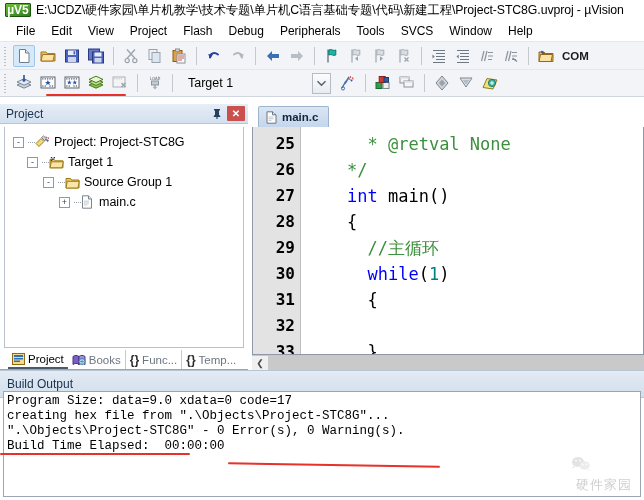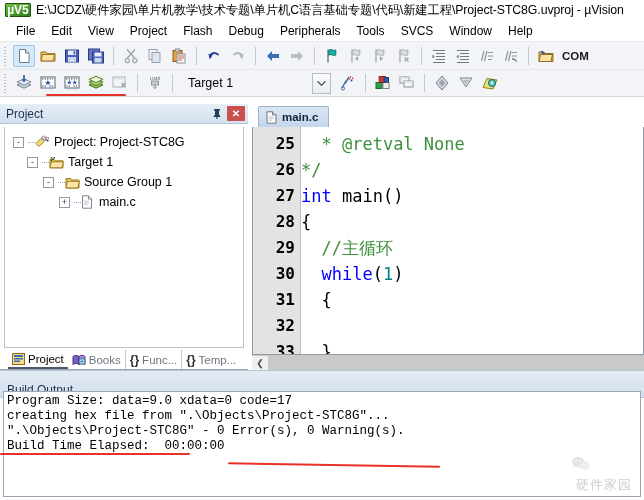--- a/index.html
+++ b/index.html
@@ -260,20 +260,21 @@
   }
   .etab .fico { margin-right: 5px; display: flex; }
   .code-area {
     flex: 1;
     display: flex;
     border: 1px solid #8d99a6;
     border-top: none;
     background: #fff;
     overflow: hidden;
     position: relative;
+    gap: 46px;
   }
   .gutter {
     width: 48px;
     background: #e3e3e3;
     border-right: 1px solid #bdbdbd;
     padding-top: 4px;
     flex: 0 0 auto;
   }
   .gutter-row {
     height: 26px;
@@ -321,21 +322,21 @@
     position: absolute;
     left: 0; top: 370px;
     width: 644px; height: 130px;
     background: #ffffff;
   }
   .build-header {
     height: 28px;
     background: linear-gradient(#e3ebf4,#d2dfec);
     border-top: 1px solid #b6c6d7;
     border-bottom: 1px solid #b6c6d7;
-    display: flex; align-items: flex-end;
+    display: flex; align-items: center;
     padding-left: 7px;
     font-size: 12px;
     color: #17304d;
   }
   .build-body {
     position: absolute;
     left: 3px; top: 21px;
     right: 3px; bottom: 3px;
     border: 1px solid #9aa6b3;
     background: #fff;

